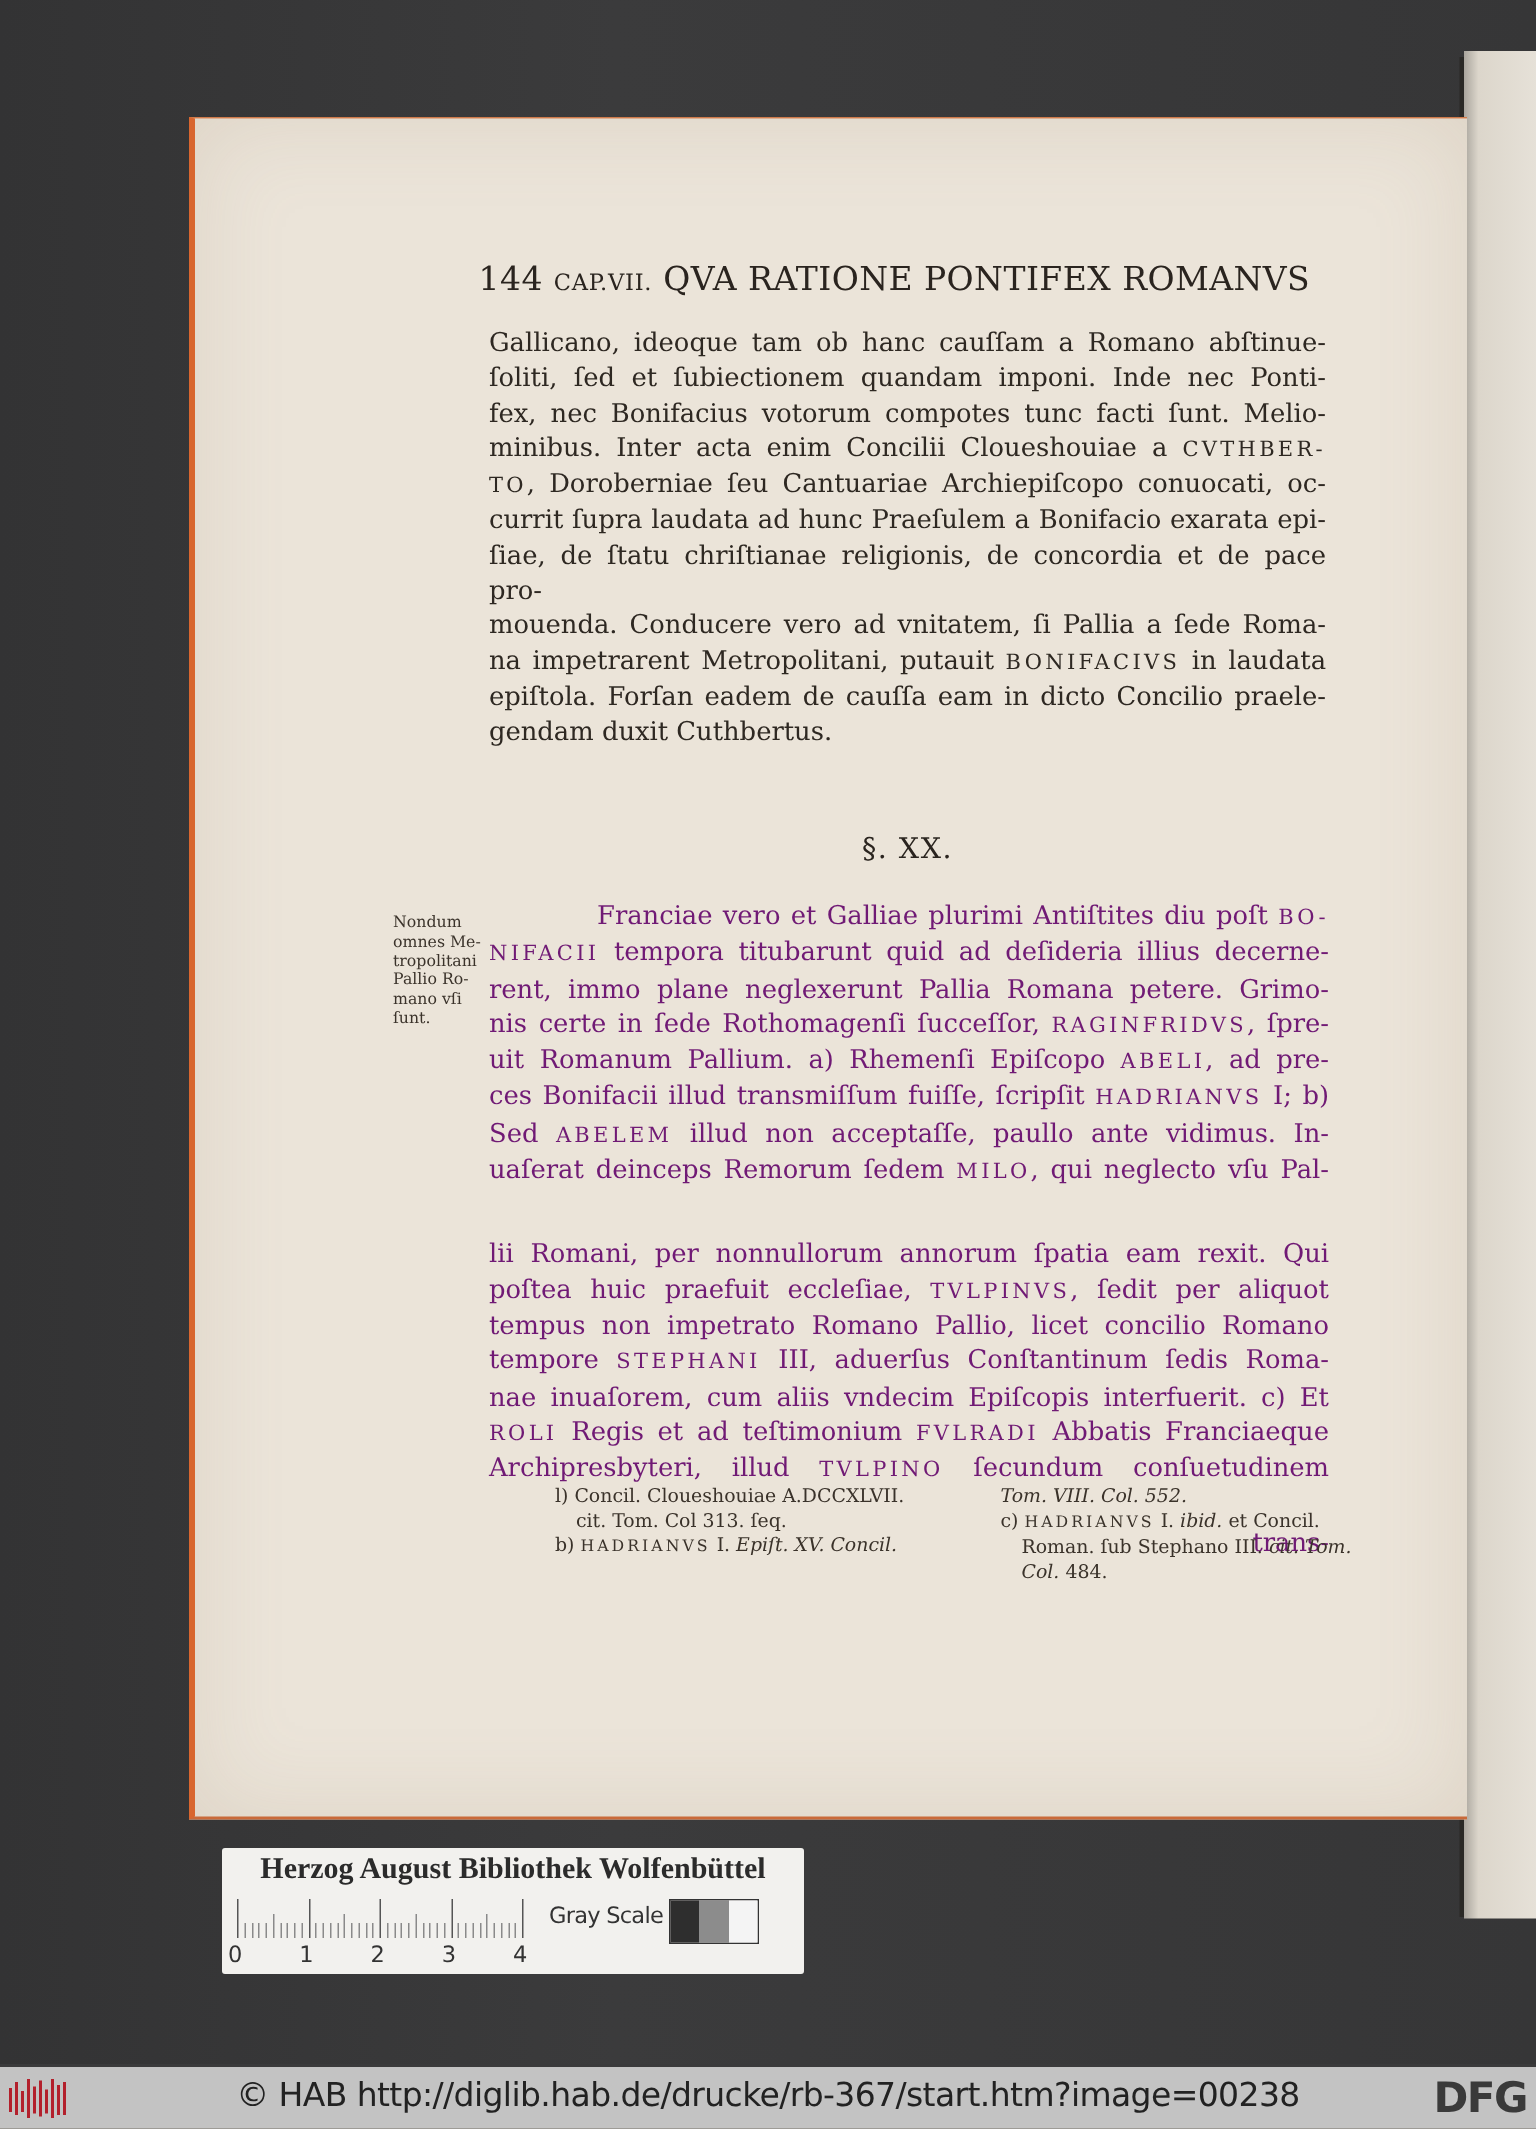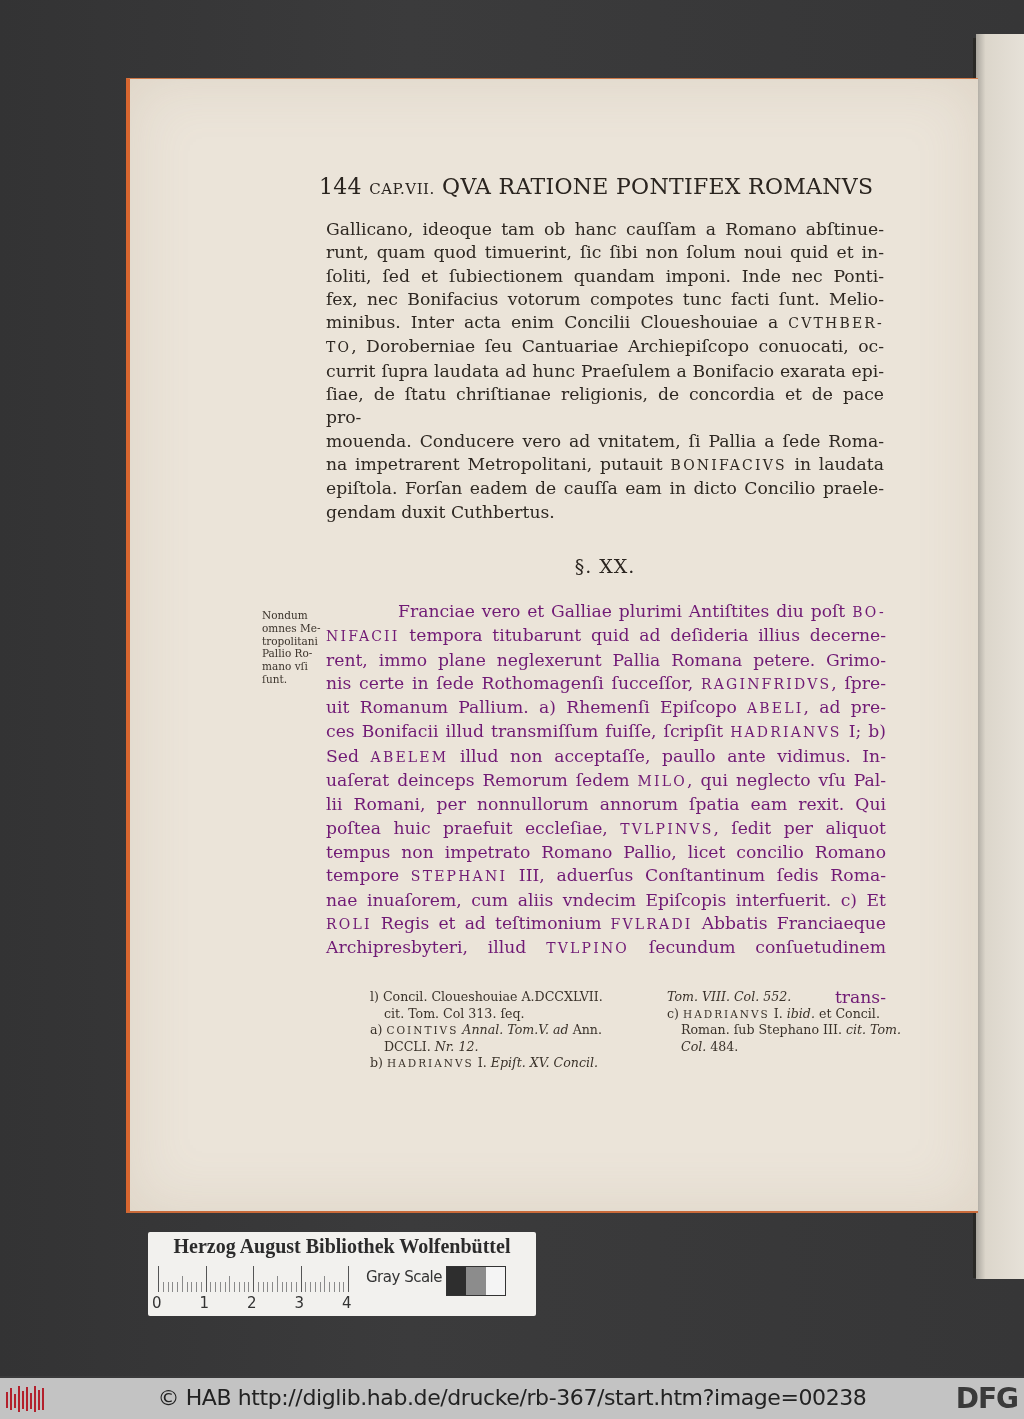--- a/index.html
+++ b/index.html
@@ -110,21 +110,20 @@
 
 <div class="page">
   <div class="running-head">
     <span class="pg">144</span>
     <span class="cap">CAP.VII.</span>
     <span>QVA RATIONE PONTIFEX ROMANVS</span>
   </div>
 
   <div class="body-text" id="para1">
       <div style="text-align: justify; text-align-last: justify;">Gallicano, ideoque tam ob hanc cauſſam a Romano abſtinue-</div>
-      <div style="text-align: justify; text-align-last: justify;">runt, quam quod timuerint, ſic ſibi non ſolum noui quid et in-</div>
       <div style="text-align: justify; text-align-last: justify;">ſoliti, ſed et ſubiectionem quandam imponi. Inde nec Ponti-</div>
       <div style="text-align: justify; text-align-last: justify;">fex, nec Bonifacius votorum compotes tunc facti ſunt. Melio-</div>
       <div style="text-align: justify; text-align-last: justify;">minibus. Inter acta enim Concilii Cloueshouiae a <span class="sc">CVTHBER-</span></div>
       <div style="text-align: justify; text-align-last: justify;"><span class="sc">TO</span>, Doroberniae ſeu Cantuariae Archiepiſcopo conuocati, oc-</div>
       <div style="text-align: justify; text-align-last: justify;">currit ſupra laudata ad hunc Praeſulem a Bonifacio exarata epi-</div>
       <div style="text-align: justify; text-align-last: justify;">ſiae, de ſtatu chriſtianae religionis, de concordia et de pace pro-</div>
       <div style="text-align: justify; text-align-last: justify;">mouenda. Conducere vero ad vnitatem, ſi Pallia a ſede Roma-</div>
       <div style="text-align: justify; text-align-last: justify;">na impetrarent Metropolitani, putauit <span class="sc">BONIFACIVS</span> in laudata</div>
       <div style="text-align: justify; text-align-last: justify;">epiſtola. Forſan eadem de cauſſa eam in dicto Concilio praele-</div>
       <div style="text-align: justify; text-align-last: left;">gendam duxit Cuthbertus.</div>
@@ -143,34 +142,33 @@
 
   <div class="para2" id="para2">
       <div style="text-align: justify; text-align-last: justify;"><span class="indent"></span>Franciae vero et Galliae plurimi Antiſtites diu poſt <span class="sc">BO-</span></div>
       <div style="text-align: justify; text-align-last: justify;"><span class="sc">NIFACII</span> tempora titubarunt quid ad deſideria illius decerne-</div>
       <div style="text-align: justify; text-align-last: justify;">rent, immo plane neglexerunt Pallia Romana petere. Grimo-</div>
       <div style="text-align: justify; text-align-last: justify;">nis certe in ſede Rothomagenſi ſucceſſor, <span class="sc">RAGINFRIDVS</span>, ſpre-</div>
       <div style="text-align: justify; text-align-last: justify;">uit Romanum Pallium. a) Rhemenſi Epiſcopo <span class="sc">ABELI</span>, ad pre-</div>
       <div style="text-align: justify; text-align-last: justify;">ces Bonifacii illud transmiſſum fuiſſe, ſcripſit <span class="sc">HADRIANVS</span> I; b)</div>
       <div style="text-align: justify; text-align-last: justify;">Sed <span class="sc">ABELEM</span> illud non acceptaſſe, paullo ante vidimus. In-</div>
       <div style="text-align: justify; text-align-last: justify;">uaſerat deinceps Remorum ſedem <span class="sc">MILO</span>, qui neglecto vſu Pal-</div>
-      <div style="text-align: justify; text-align-last: justify;">lii Romani, per nonnullorum annorum ſpatia eam rexit. Qui</div>
+      <div style="text-align: justify; text-align-last: justify; margin-top: 32px;">lii Romani, per nonnullorum annorum ſpatia eam rexit. Qui</div>
       <div style="text-align: justify; text-align-last: justify;">poſtea huic praefuit eccleſiae, <span class="sc">TVLPINVS</span>, ſedit per aliquot</div>
       <div style="text-align: justify; text-align-last: justify;">tempus non impetrato Romano Pallio, licet concilio Romano</div>
       <div style="text-align: justify; text-align-last: justify;">tempore <span class="sc">STEPHANI</span> III, aduerſus Conſtantinum ſedis Roma-</div>
       <div style="text-align: justify; text-align-last: justify;">nae inuaſorem, cum aliis vndecim Epiſcopis interfuerit. c) Et</div>
       <div style="text-align: justify; text-align-last: justify;"><span class="sc">ROLI</span> Regis et ad teſtimonium <span class="sc">FVLRADI</span> Abbatis Franciaeque</div>
       <div style="text-align: justify; text-align-last: justify;">Archipresbyteri, illud <span class="sc">TVLPINO</span> ſecundum conſuetudinem</div>
       <div class="right-line">trans-</div>
     </div>
 
   <div class="footnotes">
     <div class="fn-col left" id="fn-left">
         <div class="fn">l) Concil. Cloueshouiae A.DCCXLVII. cit. Tom. Col 313. ſeq.</div>
-        <div class="fn">a) <span class="sc">COINTIVS</span> <span class="it">Annal. Tom.V. ad</span> Ann. DCCLI. <span class="it">Nr. 12.</span></div>
         <div class="fn">b) <span class="sc">HADRIANVS</span> I. <span class="it">Epiſt. XV. Concil.</span></div>
       </div>
     <div class="fn-col right" id="fn-right">
         <div class="fn"><span class="it">Tom. VIII. Col. 552.</span></div>
         <div class="fn">c) <span class="sc">HADRIANVS</span> I. <span class="it">ibid.</span> et Concil. Roman. ſub Stephano III. <span class="it">cit. Tom. Col.</span> 484.</div>
       </div>
   </div>
 </div>
 
 <div class="label-card">

